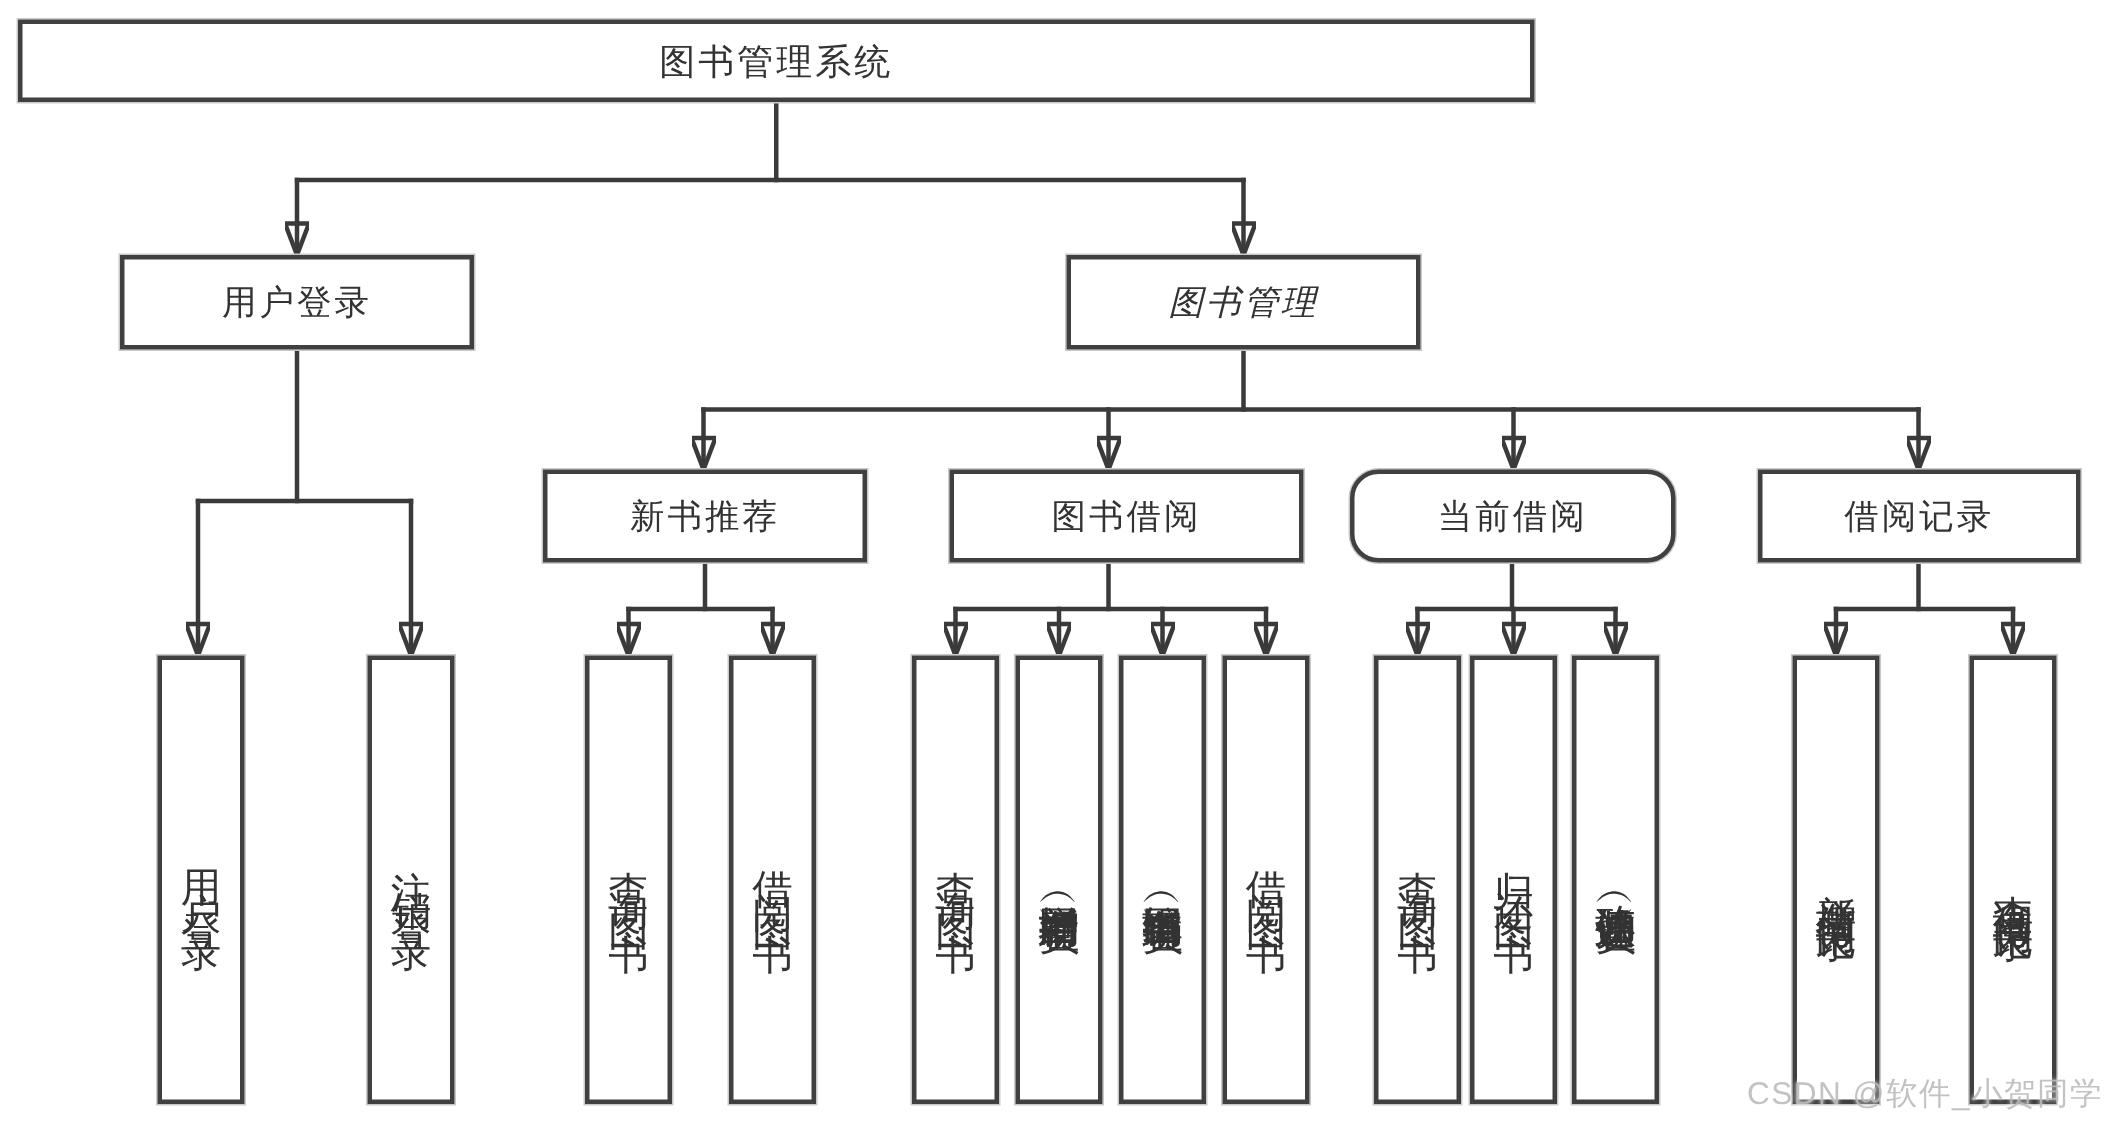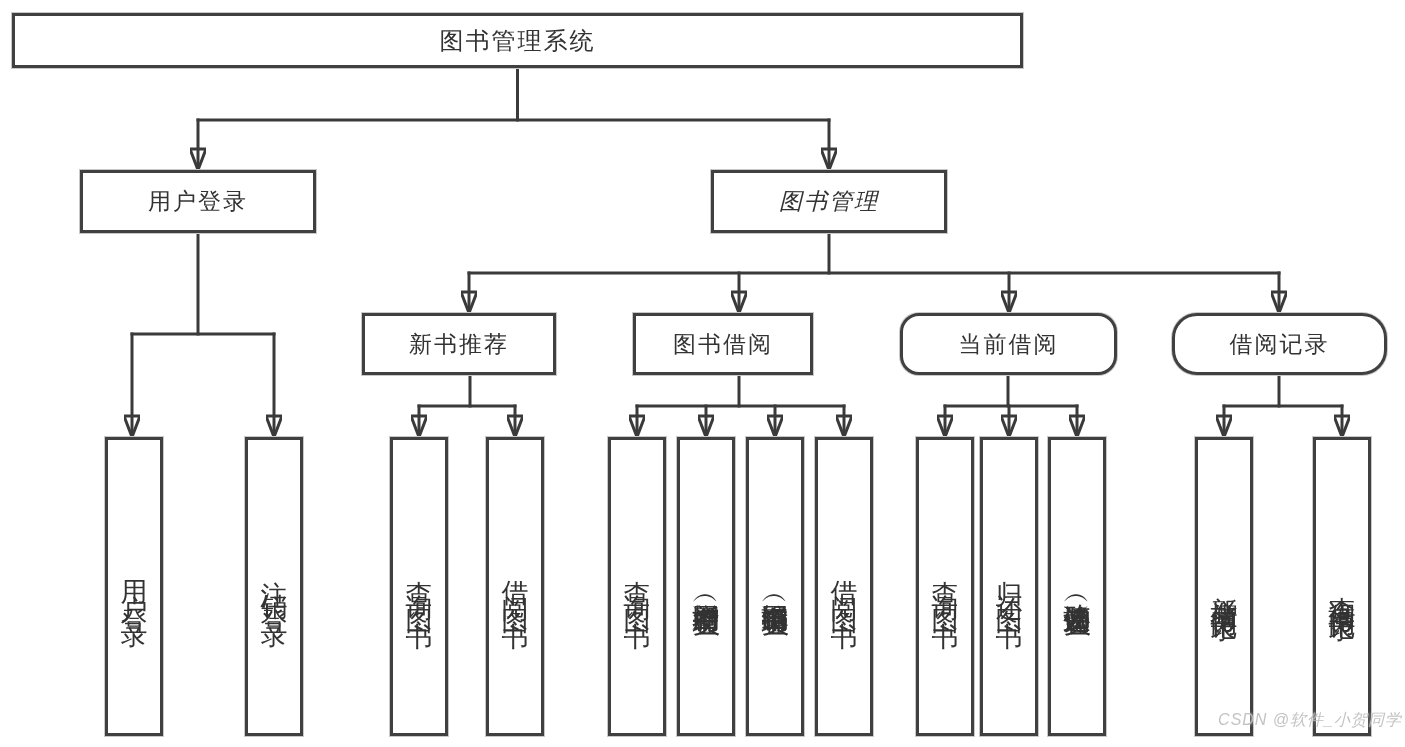--- a/index.html
+++ b/index.html
@@ -35,24 +35,24 @@
     text-align: center;
   }
 
   .h-box { font-size: 23px; letter-spacing: 2px; text-align: center; }
 
   .root-box  { left: 12px;  top: 13px;  width: 1011px; height: 55px; font-size: 24px; }
   .lvl2-login { left: 80px;  top: 170px; width: 236px; height: 63px; }
   .lvl2-mgmt  { left: 711px; top: 170px; width: 236px; height: 63px; font-style: italic; }
 
   .lvl3 { top: 313px; height: 62px; }
-  .sec0 { left: 362px;  width: 194px; }
-  .sec1 { left: 633px;  width: 180px; }
+  .sec0 { left: 362px;  width: 216px; }
+  .sec1 { left: 633px;  width: 236px; }
   .sec2 { left: 900px;  width: 217px; border-radius: 19px; }
-  .sec3 { left: 1172px; width: 215px; border-radius: 25px; }
+  .sec3 { left: 1172px; width: 215px; }
 
   .leaf {
     top: 437px;
     height: 299px;
     width: 58px;
     writing-mode: vertical-rl;
     text-orientation: mixed;
     font-size: 27px;
   }
   .v4 { letter-spacing: 14px; }
@@ -61,27 +61,26 @@
 
   .g1c0 { left: 105px; }  .g1c1 { left: 245px; }
   .g2c0 { left: 390px; }  .g2c1 { left: 486px; }
   .g3c0 { left: 608px; }  .g3c1 { left: 677px; }  .g3c2 { left: 746px; }  .g3c3 { left: 815px; }
   .g4c0 { left: 916px; }  .g4c1 { left: 980px; }  .g4c2 { left: 1048px; }
   .g5c0 { left: 1195px; } .g5c1 { left: 1313px; }
 
   .watermark {
     position: absolute;
     right: 3px;
-    bottom: 16px;
+    bottom: 4px;
     z-index: 5;
-    font-size: 16px;
+    font-size: 21px;
     letter-spacing: 1px;
     color: rgba(185, 185, 185, 0.88);
     text-shadow: 0 0 3px rgba(255,255,255,0.9);
-    font-style: italic;
   }
 </style>
 </head>
 <body>
 
 <div class="canvas">
 
   <svg class="connectors" viewBox="0 0 1405 747" xmlns="http://www.w3.org/2000/svg">
     <defs>
       <marker id="arrow" viewBox="0 0 24 16" markerUnits="userSpaceOnUse" markerWidth="24" markerHeight="16" refX="19" refY="8" orient="auto">

